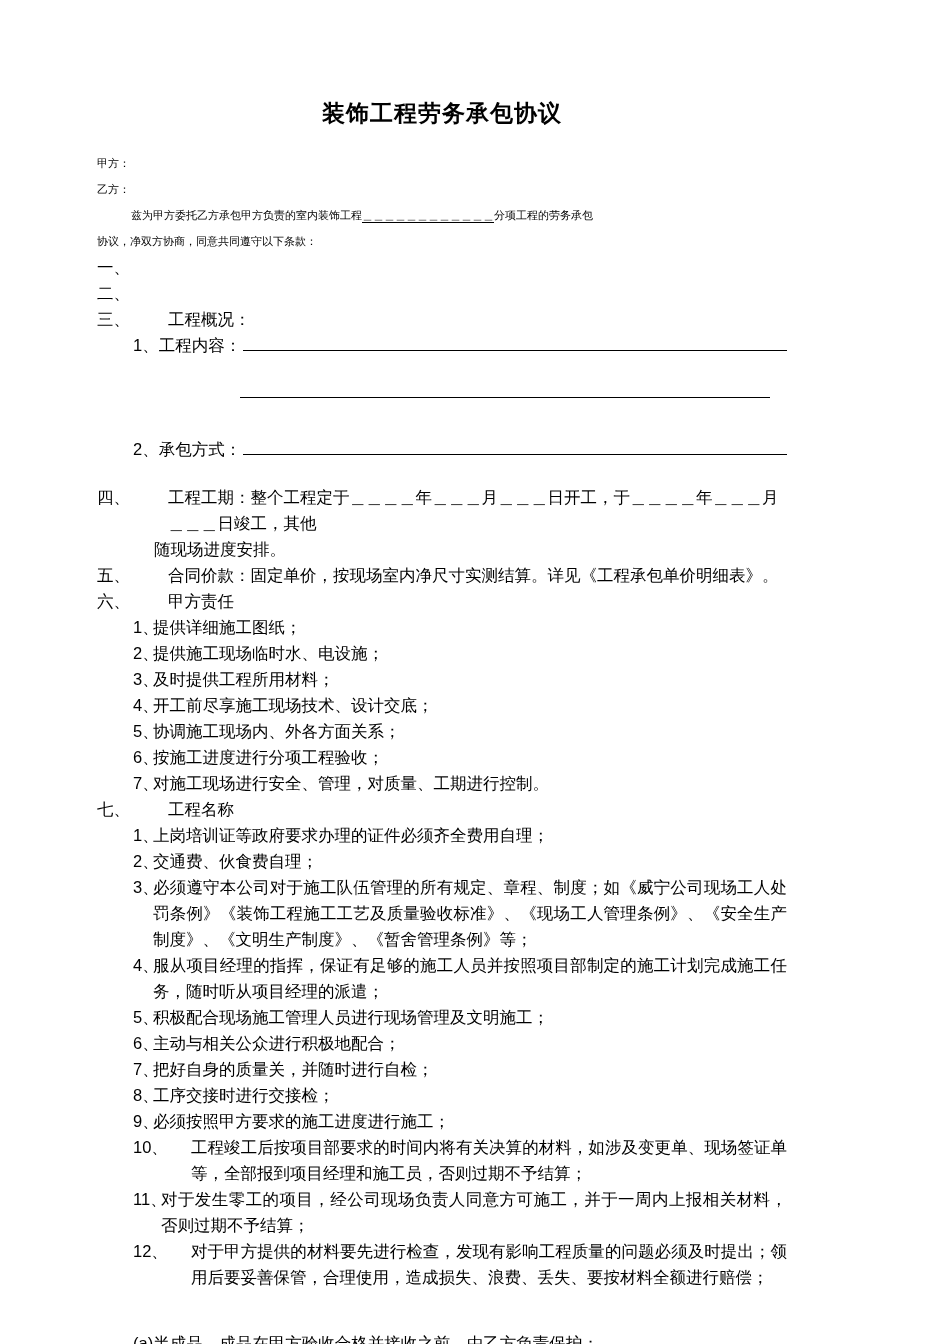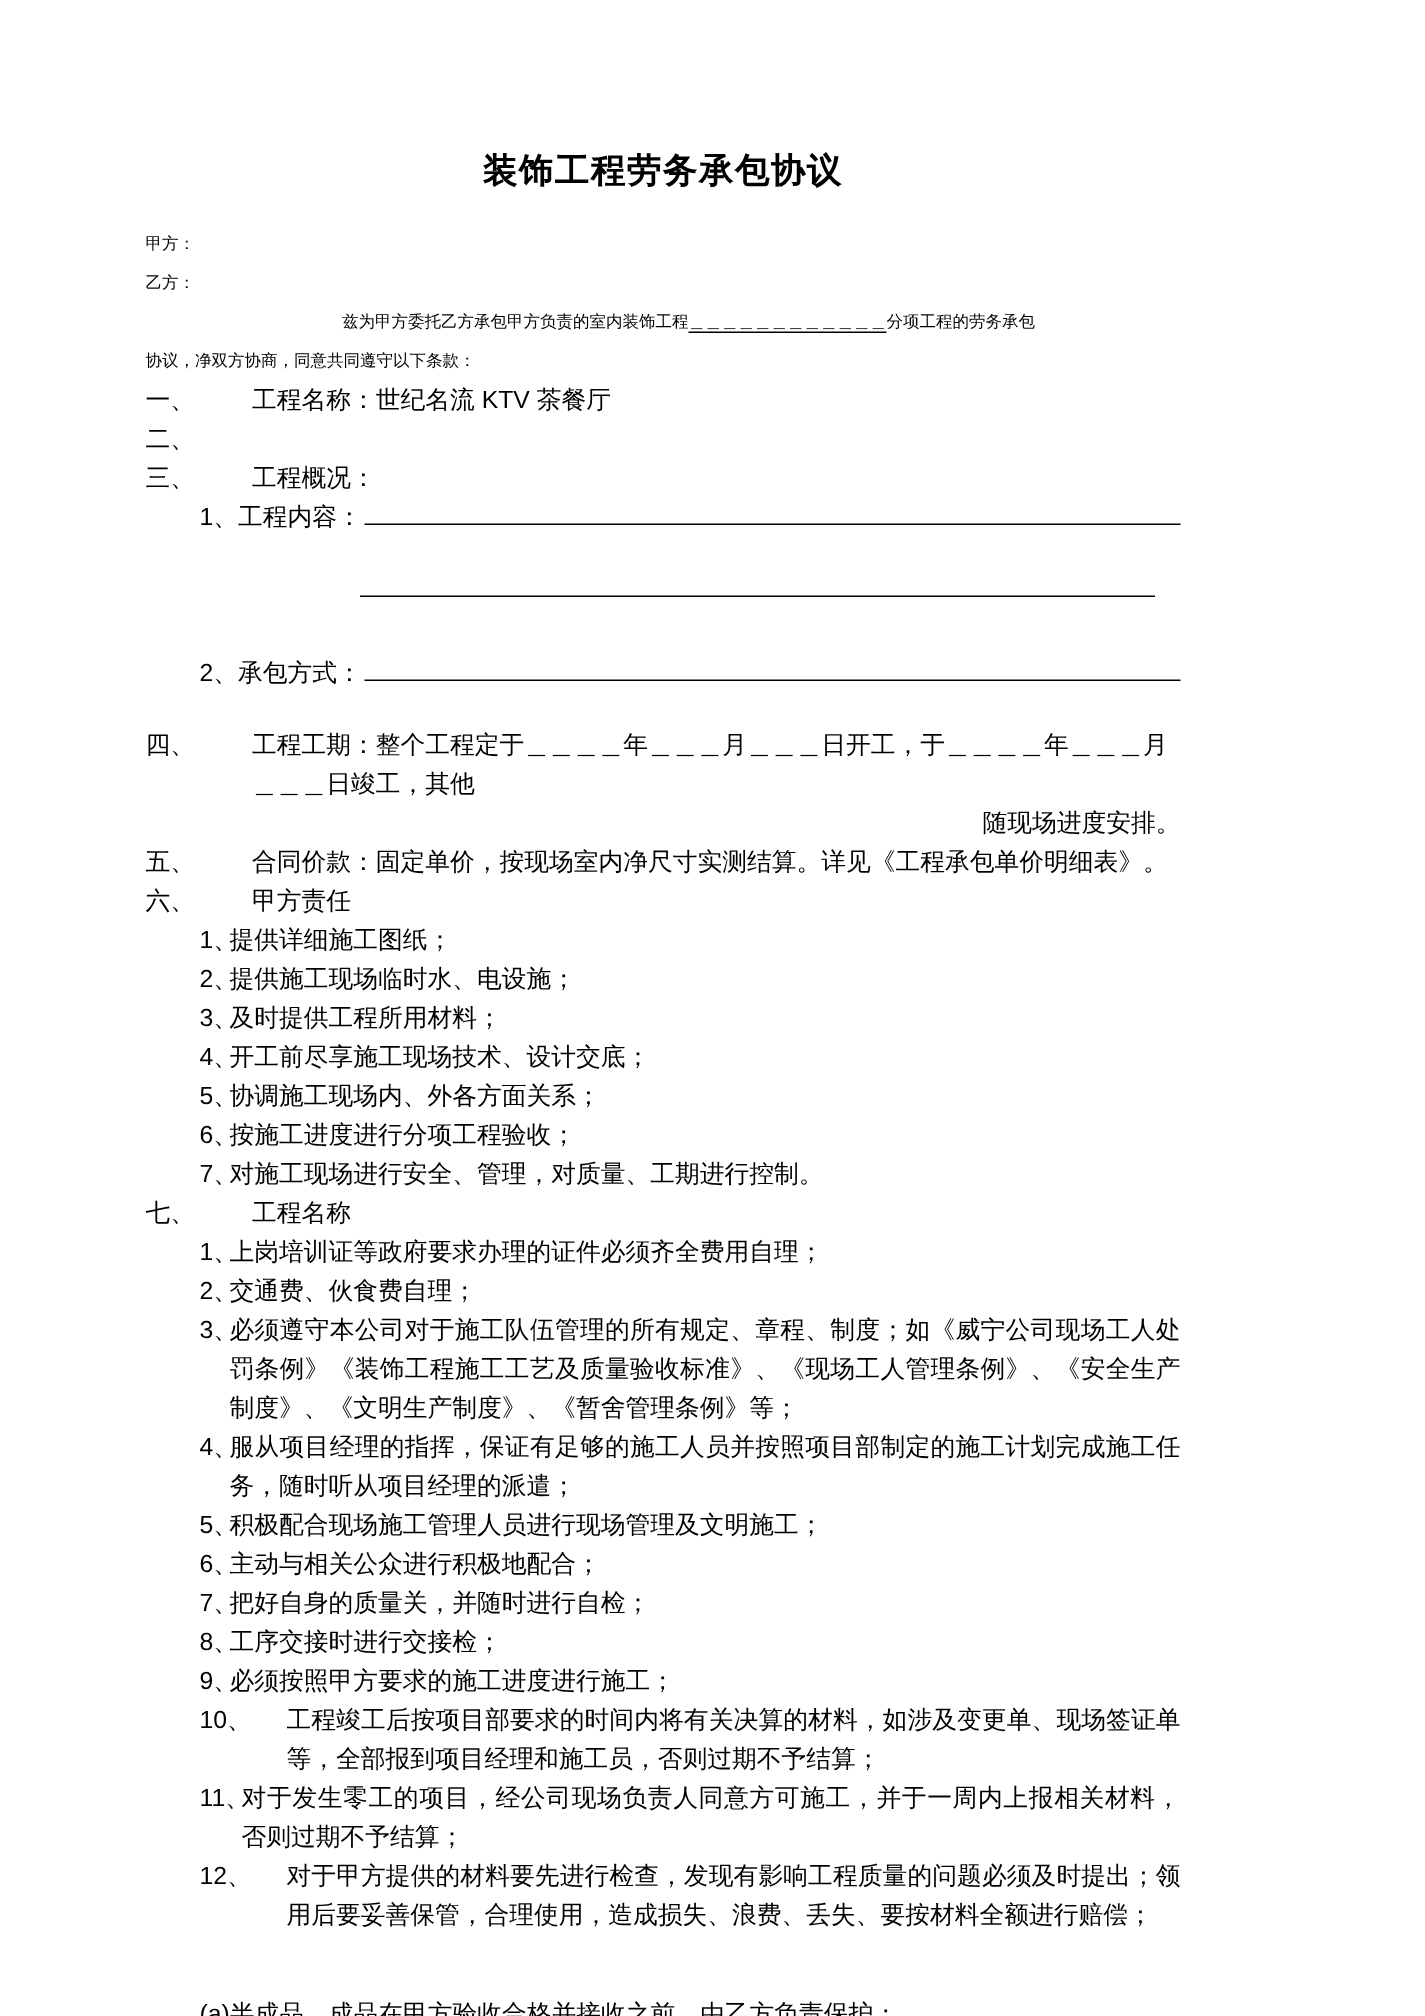--- a/index.html
+++ b/index.html
@@ -38,21 +38,20 @@
 
   
   .para {
     font-size: 11px;
     line-height: 26px;
     margin: 0;
     white-space: pre-wrap;
   }
   .para-indent {
     text-indent: 34px;
-    text-align: center;
   }
   .spacer-md { height: 22px; }
   .spacer-lg { height: 38px; }
 
   
   .sec-row {
     font-size: 16.5px;
     line-height: 26px;
     display: flex;
     align-items: baseline;
@@ -62,21 +61,20 @@
     width: 71px;
   }
   .sec-body {
     flex: 1 1 auto;
     min-width: 0;
   }
   .sec-cont {
     font-size: 16.5px;
     line-height: 26px;
     margin-left: 57px;
-    text-align: right;
   }
 
   
   .sub-row {
     font-size: 16.5px;
     line-height: 26px;
     display: flex;
     align-items: baseline;
     margin-left: 36px;
   }
@@ -139,21 +137,20 @@
     <div class="spacer-md"></div>
 
     <div class="para">甲方：</div>
     <div class="para">乙方：</div>
 
     <div class="para para-indent"><span>兹为甲方委托乙方承包甲方负责的室内装饰工程</span><span class="blank">＿＿＿＿＿＿＿＿＿＿＿＿</span><span>分项工程的劳务承包</span></div>
     <div class="para">协议，净双方协商，同意共同遵守以下条款：</div>
 
     <div class="sec-row">
       <span class="sec-marker">一、</span>
-      <span class="sec-body">工程名称：世纪名流 KTV 茶餐厅</span>
     </div>
 
     <div class="sec-row">
       <span class="sec-marker">二、</span>
     </div>
 
     <div class="sec-row">
       <span class="sec-marker">三、</span>
       <span class="sec-body">工程概况：</span>
     </div>

